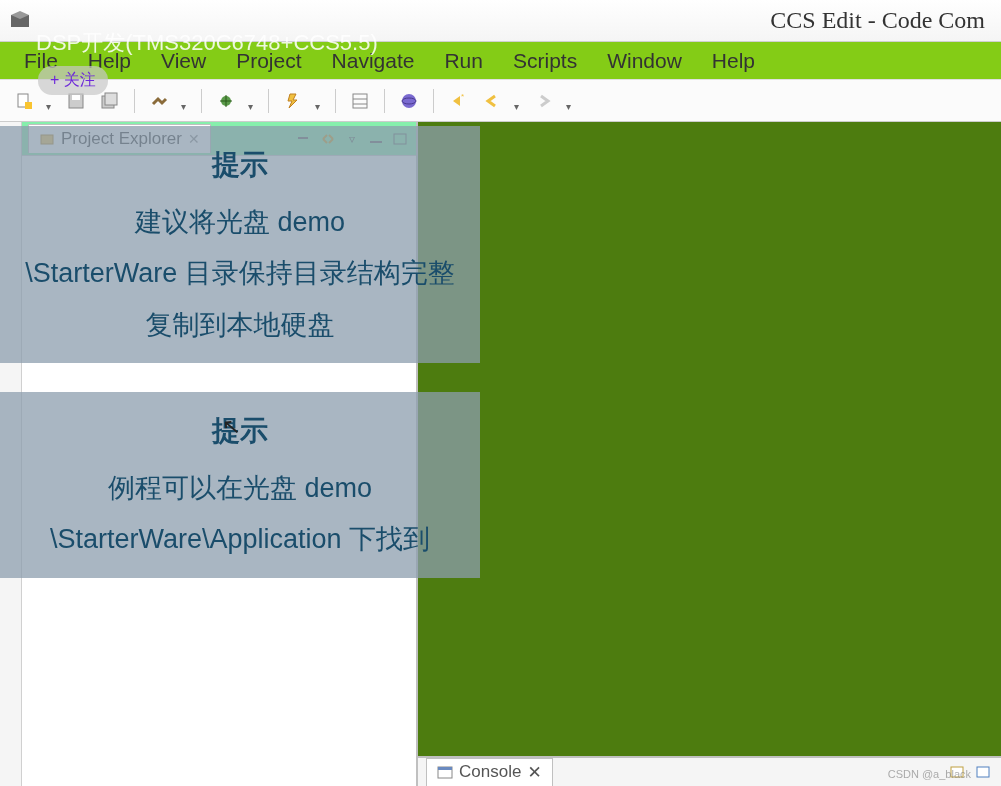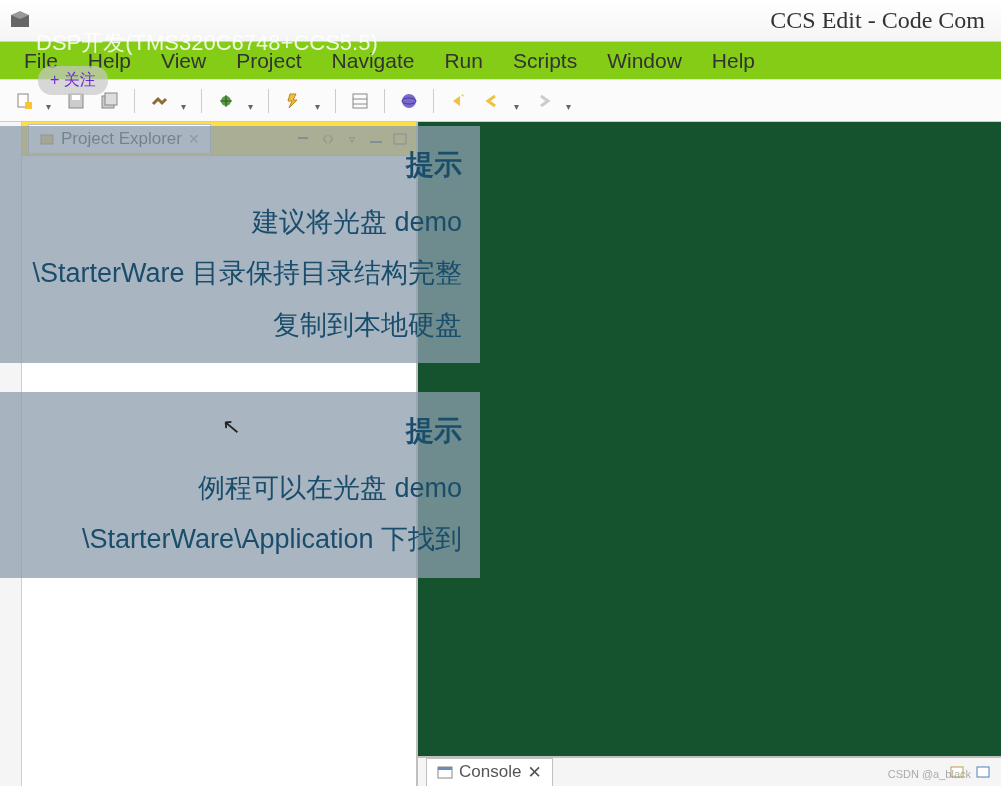--- a/index.html
+++ b/index.html
@@ -88,21 +88,21 @@
       display: flex;
       flex-direction: column;
     }
     .left-gutter {
       width: 22px;
       background: #f5f5f5;
       border-right: 1px solid #d0d0d0;
     }
     .panel-header {
       height: 34px;
-      background: #fde047;
+      background: #86efac;
       border-bottom: 1px solid #d0d0d0;
       display: flex;
       align-items: center;
       padding: 0 6px;
       position: relative;
     }
     .panel-tab {
       display: flex;
       align-items: center;
       gap: 6px;
@@ -125,21 +125,21 @@
       display: flex; align-items: center; justify-content: center;
       font-size: 12px; color: #555; cursor: pointer;
     }
     .panel-body {
       flex: 1;
       background: #ffffff;
       position: relative;
     }
     .editor-area {
       flex: 1;
-      background: #14532d;
+      background: #4d7c0f;
       position: relative;
     }
     .bottom-panel {
       position: absolute;
       bottom: 0; left: 0; right: 0;
       height: 30px;
       background: #f5f5f5;
       border-top: 2px solid #c0c0c0;
       display: flex;
       align-items: center;
@@ -165,21 +165,21 @@
     
     .overlay-tip {
       position: absolute;
       background: rgba(140, 158, 173, 0.75);
       color: #1a4d6b;
       font-size: 27px;
       font-weight: 500;
       line-height: 1.9;
       padding: 12px 18px;
       z-index: 20;
-      text-align: right;
+      text-align: center;
     }
     .overlay-title {
       font-size: 28px;
       font-weight: 600;
       margin-bottom: 6px;
     }
     .top-overlay-label {
       position: absolute;
       left: 36px; top: 28px;
       font-size: 22px;

